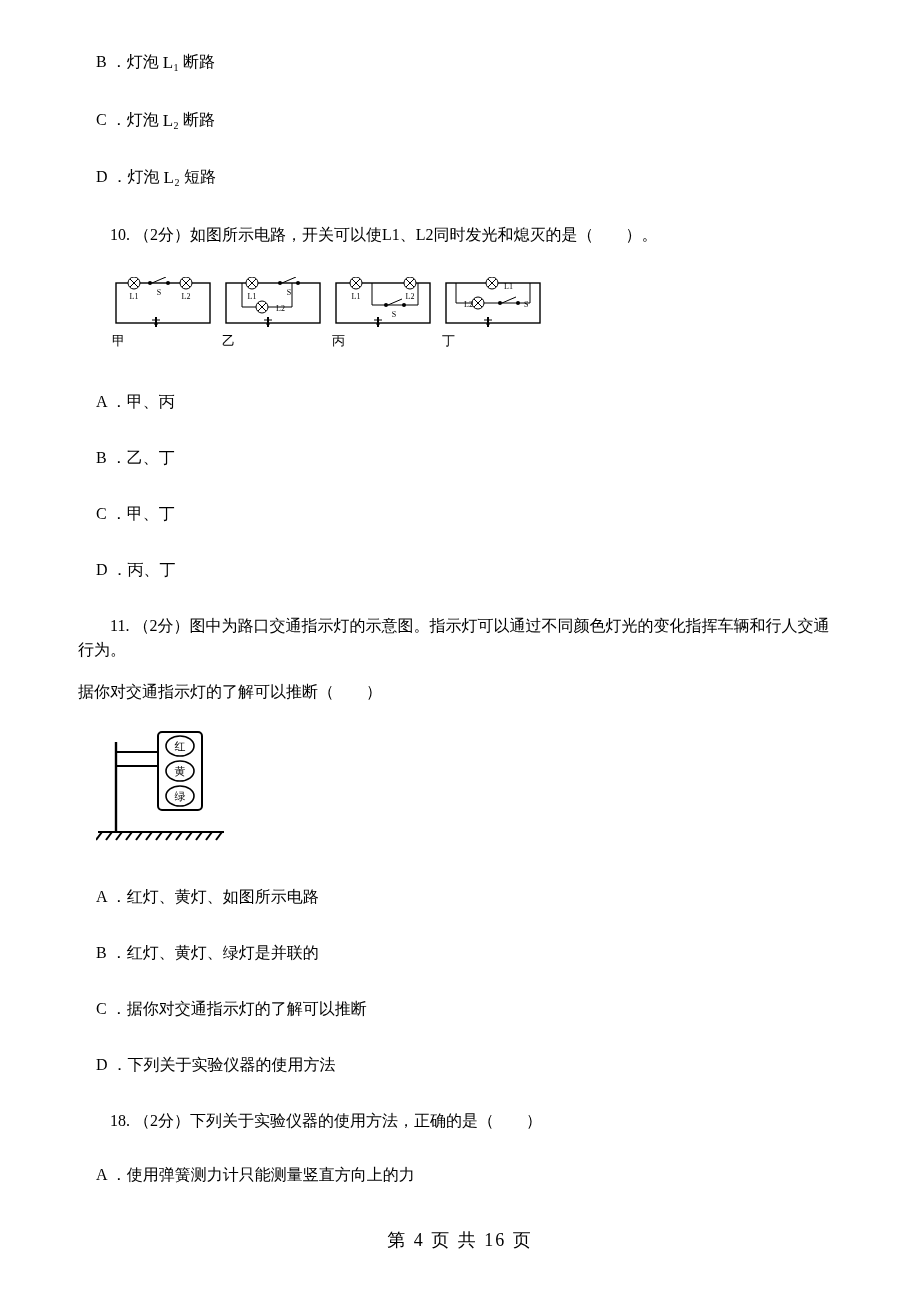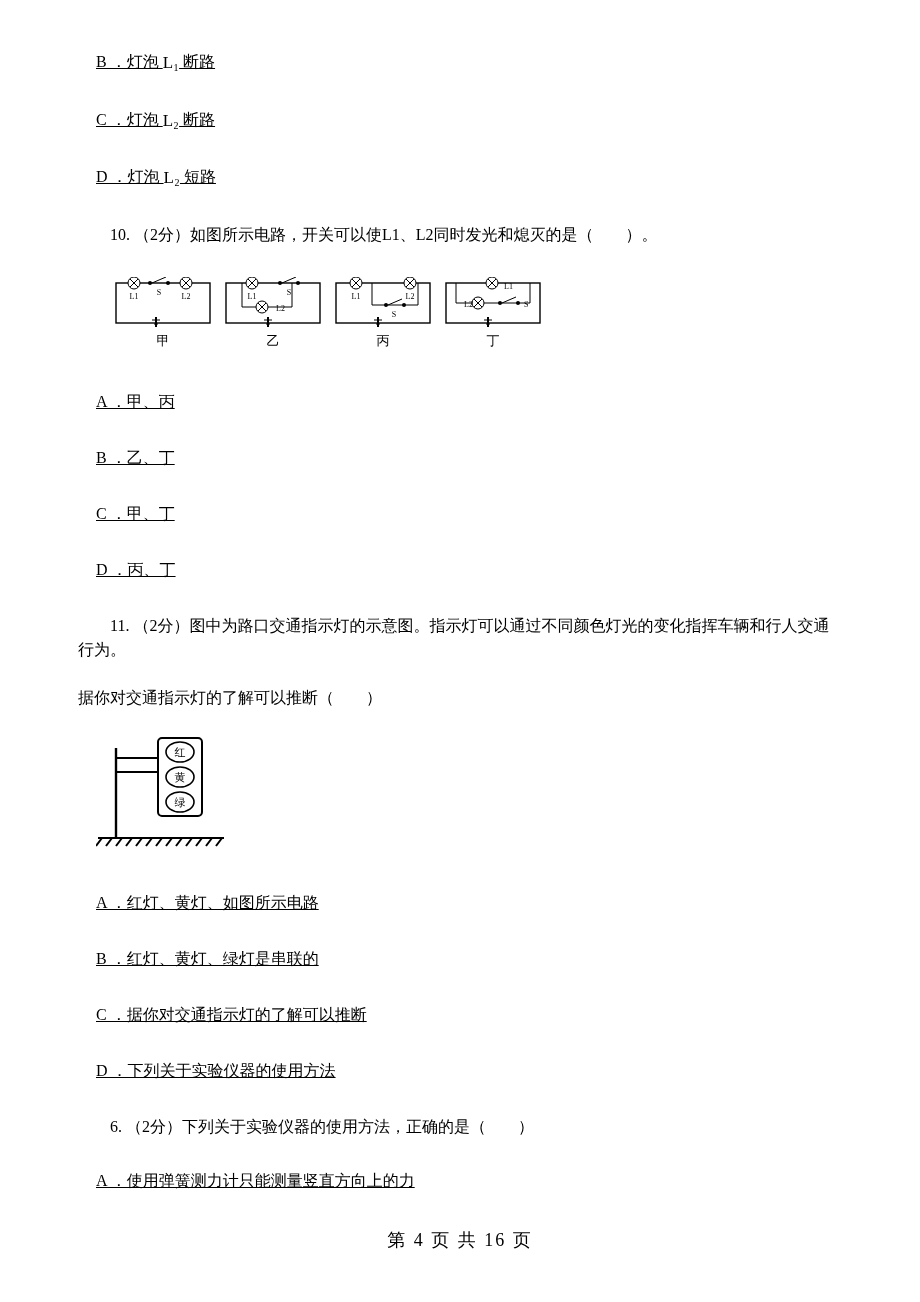--- a/index.html
+++ b/index.html
@@ -11,39 +11,38 @@
       box-sizing: border-box;
       font-family: "SimSun", "宋体", serif;
       font-size: 16px;
       color: #000;
       line-height: 1.5;
       position: relative;
       background: #fff;
     }
     .para { margin: 0 0 30px 0; }
     .indent { text-indent: 2em; }
-    .option-row { margin: 0 0 32px 0; padding-left: 18px; text-decoration: underline; }
+    .option-row { margin: 0 0 32px 0; padding-left: 18px; }
     .sublabel {
       display: inline-block;
       font-family: "Times New Roman", serif;
       font-size: 17px;
       letter-spacing: 0.5px;
       vertical-align: -1px;
     }
     .sublabel sub { font-size: 10px; vertical-align: -3px; }
     .circuit-block {
       display: flex;
       gap: 8px;
       padding: 0 0 0 34px;
       margin: 24px 0 40px 0;
     }
     .circ-wrap {
       display: flex;
       flex-direction: column;
-      align-items: center;
       gap: 2px;
     }
     .circ-label { font-size: 13px; }
     .circ { display: block; }
     .traffic-block {
       padding-left: 18px;
       margin: 24px 0 30px 0;
     }
     .footer {
       position: absolute;
@@ -171,21 +170,21 @@
     </svg>
     <span class="circ-label">丁</span>
   </div>
 </div>
 
 <p class="option-row">A ．甲、丙</p>
 <p class="option-row">B ．乙、丁</p>
 <p class="option-row">C ．甲、丁</p>
 <p class="option-row">D ．丙、丁</p>
 
-<p class="para indent" style="margin-bottom:24px">11. （2分）图中为路口交通指示灯的示意图。指示灯可以通过不同颜色灯光的变化指挥车辆和行人交通行为。</p>
+<p class="para indent" style="margin-bottom:18px">11. （2分）图中为路口交通指示灯的示意图。指示灯可以通过不同颜色灯光的变化指挥车辆和行人交通行为。</p>
 <p class="para" style="margin-bottom:16px">据你对交通指示灯的了解可以推断（　　）</p>
 
 <div class="traffic-block">
   <svg width="140" height="120">
 
     <line x1="20" y1="14" x2="20" y2="104" stroke="#000" stroke-width="2.4"></line>
     <line x1="20" y1="24" x2="62" y2="24" stroke="#000" stroke-width="2"></line>
     <line x1="20" y1="38" x2="62" y2="38" stroke="#000" stroke-width="2"></line>
 
     <g stroke="#000" stroke-width="2">
@@ -211,20 +210,20 @@
       <text x="84" y="22">红</text>
       <ellipse cx="84" cy="43" rx="14" ry="10" fill="#fff" stroke="#000" stroke-width="1.6"></ellipse>
       <text x="84" y="47">黄</text>
       <ellipse cx="84" cy="68" rx="14" ry="10" fill="#fff" stroke="#000" stroke-width="1.6"></ellipse>
       <text x="84" y="72">绿</text>
     </g>
   </svg>
 </div>
 
 <p class="option-row">A ．红灯、黄灯、如图所示电路</p>
-<p class="option-row">B ．红灯、黄灯、绿灯是串联的</p>
+<p class="option-row">B ．红灯、黄灯、绿灯是并联的</p>
 <p class="option-row">C ．据你对交通指示灯的了解可以推断</p>
 <p class="option-row">D ．下列关于实验仪器的使用方法</p>
 
-<p class="para indent">6. （2分）下列关于实验仪器的使用方法，正确的是（　　）</p>
+<p class="para indent">18. （2分）下列关于实验仪器的使用方法，正确的是（　　）</p>
 <p class="option-row">A ．使用弹簧测力计只能测量竖直方向上的力</p>
 
 <div class="footer">第 4 页 共 16 页</div>
 
 </body></html>

